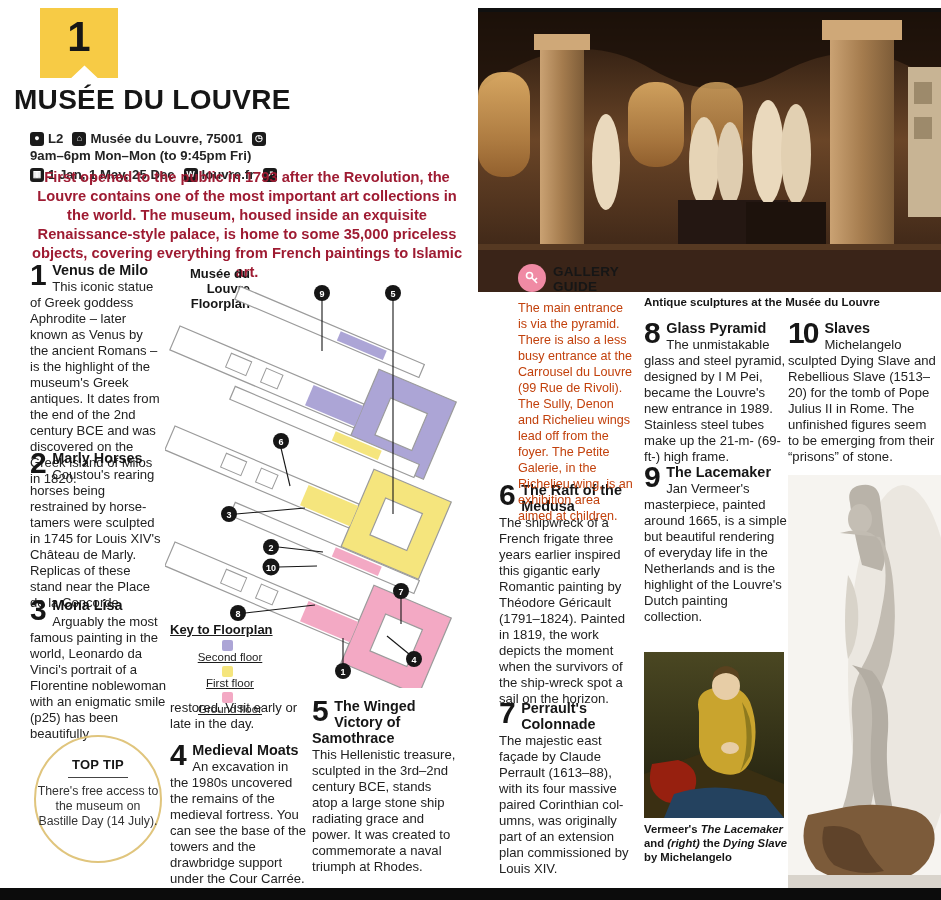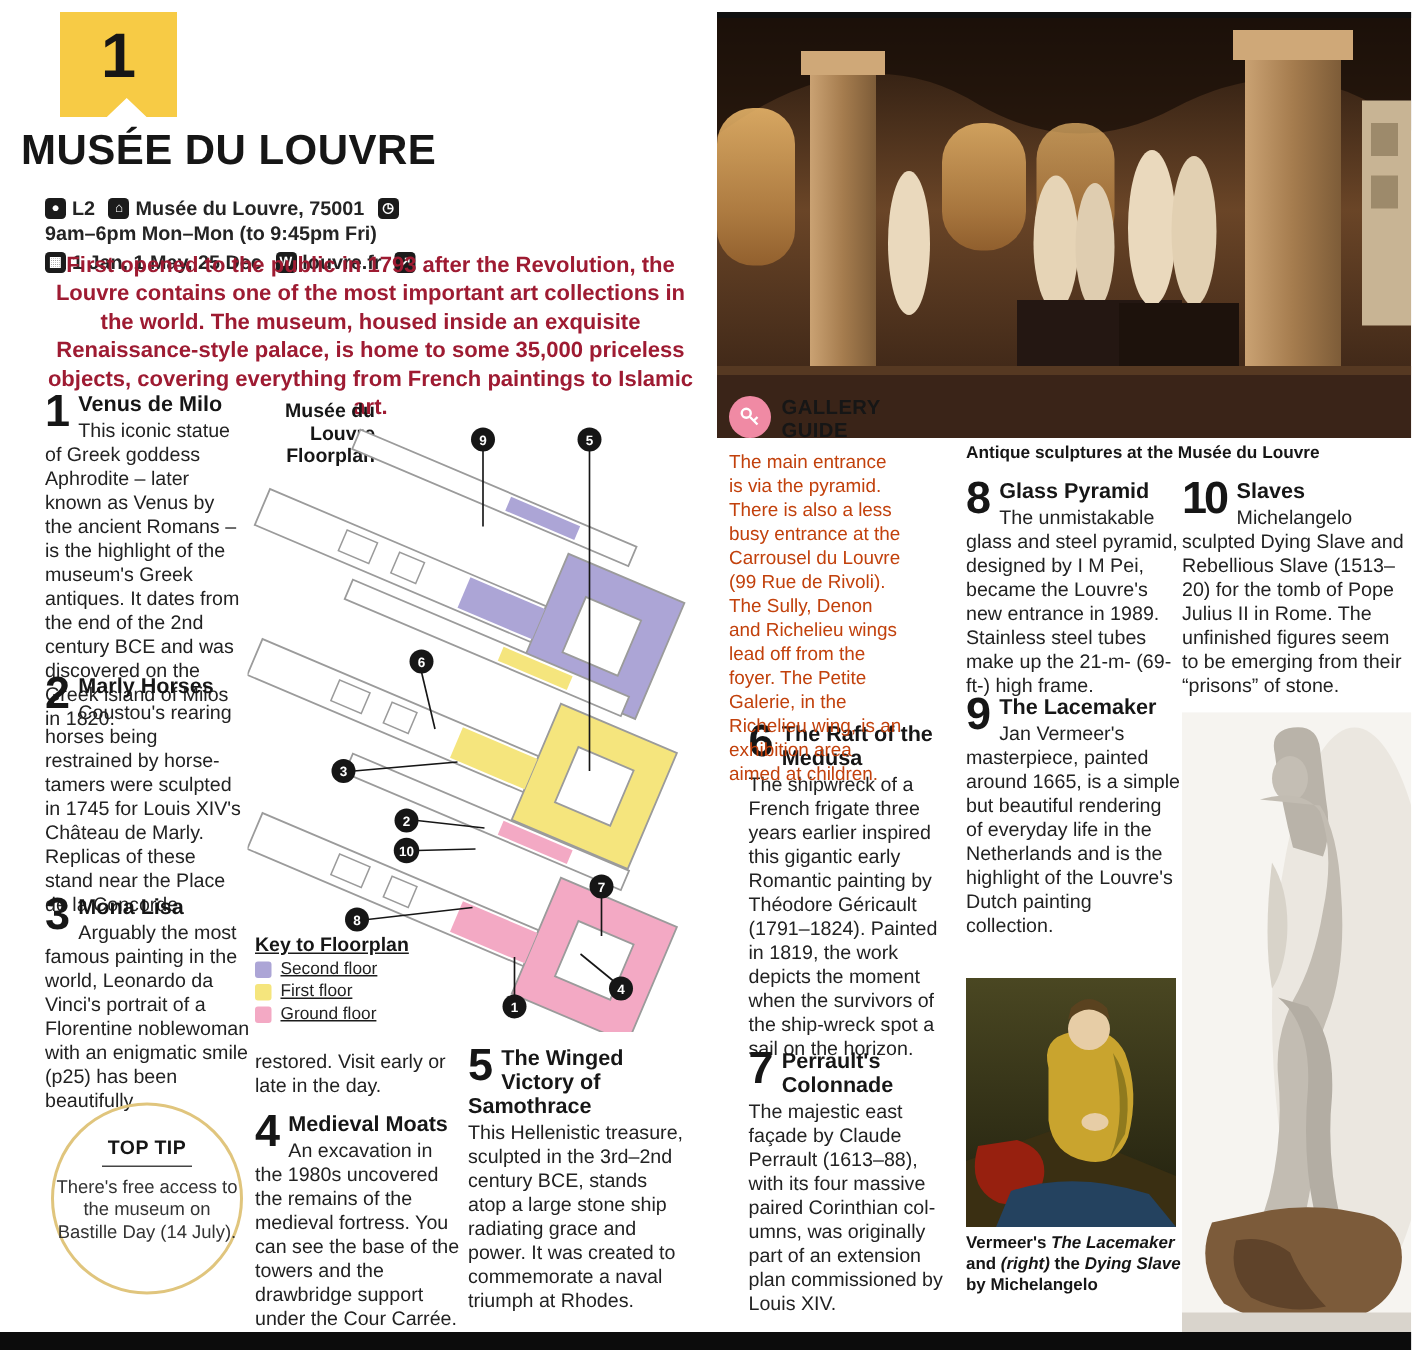--- a/index.html
+++ b/index.html
@@ -43,35 +43,35 @@
   .planlabel{left:172px;top:266px;width:78px;font-size:13px;font-weight:700;line-height:15px;color:#161616;text-align:right;}
   .plan{left:165px;top:256px;}
   .slab{fill:#fff;stroke:#9b9b9b;stroke-width:1.2;}
   .ringO{stroke:#9b9b9b;stroke-width:1.2;}
   .room{fill:none;stroke:#9b9b9b;stroke-width:1;}
   .lead{stroke:#161616;stroke-width:1.1;fill:none;}
   .mk circle{fill:#161616;}
   .mk text{fill:#fff;font:700 9px "Liberation Sans",sans-serif;text-anchor:middle;}
   .key{left:170px;top:622px;width:120px;text-decoration:underline;}
   .key h5{margin:0 0 3px;font-size:13px;font-weight:700;color:#161616;}
-  .krow{display:flex;align-items:center;margin-bottom:3px;}
+  .krow{display:flex;align-items:center;margin-bottom:3px;flex-direction:column;}
   .sw{width:11px;height:11px;border-radius:2px;margin-right:6px;flex:0 0 auto;}
   .krow span{font-size:11.5px;font-weight:500;color:#222;}
 
   
   .tip{left:34px;top:735px;width:128px;height:128px;border:2px solid #e0c57d;border-radius:50%;
        text-align:center;box-sizing:border-box;padding-top:20px;}
   .tip h5{margin:0;font-size:13px;font-weight:700;letter-spacing:.3px;color:#161616;}
   .tip .rule{width:60px;height:1px;background:#444;margin:5px auto 6px;}
   .tip p{margin:0;font-size:12.3px;font-weight:500;line-height:15px;color:#333;}
 
   
   .photo-top{left:478px;top:8px;width:463px;height:284px;border-top:4px solid #101010;box-sizing:border-box;overflow:hidden;}
   .cap-top{left:644px;top:296px;width:296px;font-size:11.5px;font-weight:700;color:#161616;}
-  .guide{left:474px;top:252px;width:140px;height:228px;box-sizing:border-box;padding:12px 12px 0;}
+  .guide{left:506px;top:252px;width:140px;height:228px;box-sizing:border-box;padding:12px 12px 0;}
   .guide .corner{position:absolute;width:46px;height:14px;border:0 solid #ef8fae;}
   .c-tl{left:0;top:0;border-top-width:2px;border-left-width:2px;}
   .c-tr{right:0;top:0;border-top-width:2px;border-right-width:2px;}
   .c-bl{left:0;bottom:0;border-bottom-width:2px;border-left-width:2px;}
   .c-br{right:0;bottom:0;border-bottom-width:2px;border-right-width:2px;}
   .gicon{float:left;width:28px;height:28px;border-radius:50%;background:#f08aa4;margin:0 7px 2px 0;
          display:flex;align-items:center;justify-content:center;}
   .guide h5{margin:0;font-size:13.5px;font-weight:700;line-height:15px;color:#161616;letter-spacing:.3px;}
   .guide p{clear:none;margin:6px 0 0;font-size:12.6px;font-weight:500;line-height:16px;color:#c2410c;}
   .lace{left:644px;top:652px;width:140px;height:166px;overflow:hidden;}

